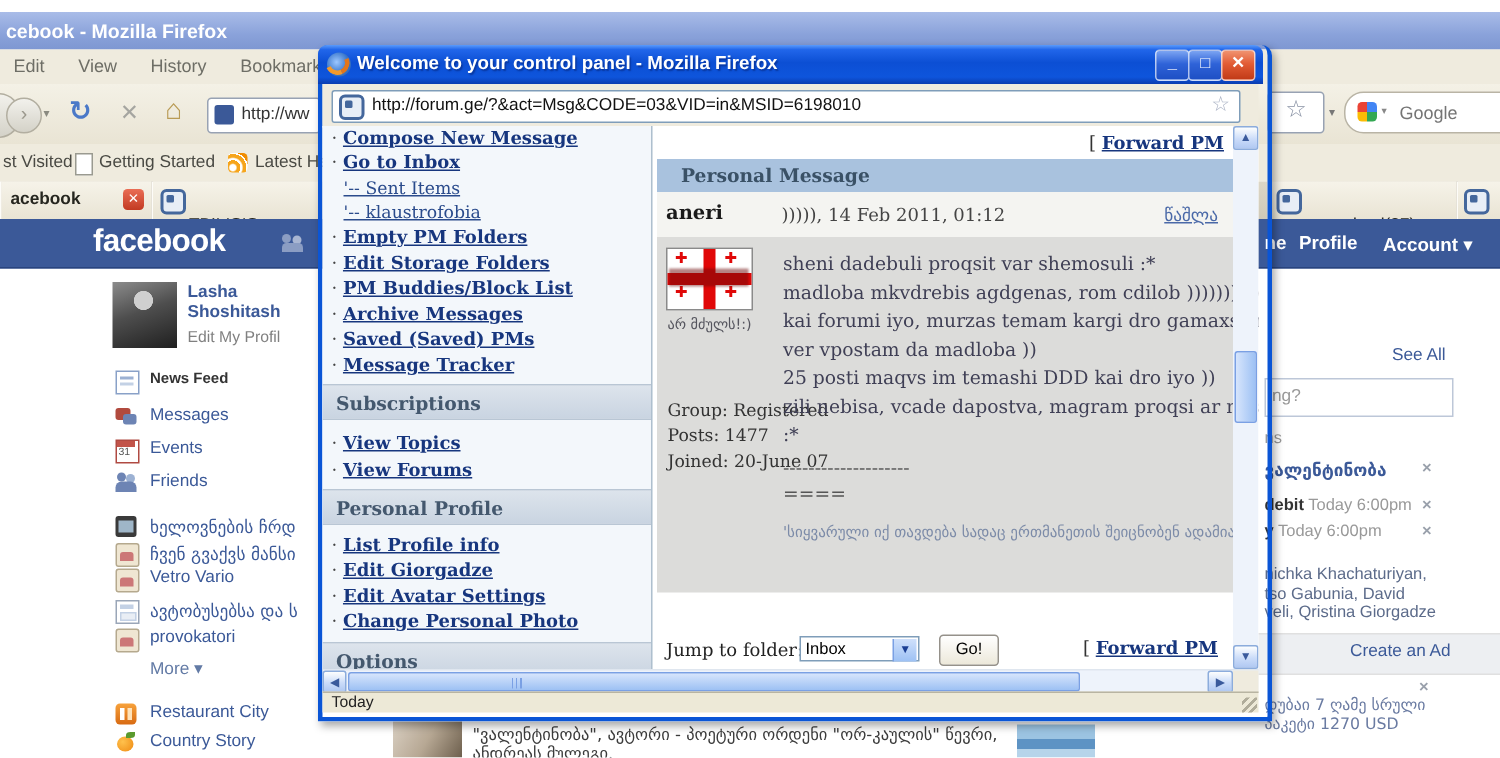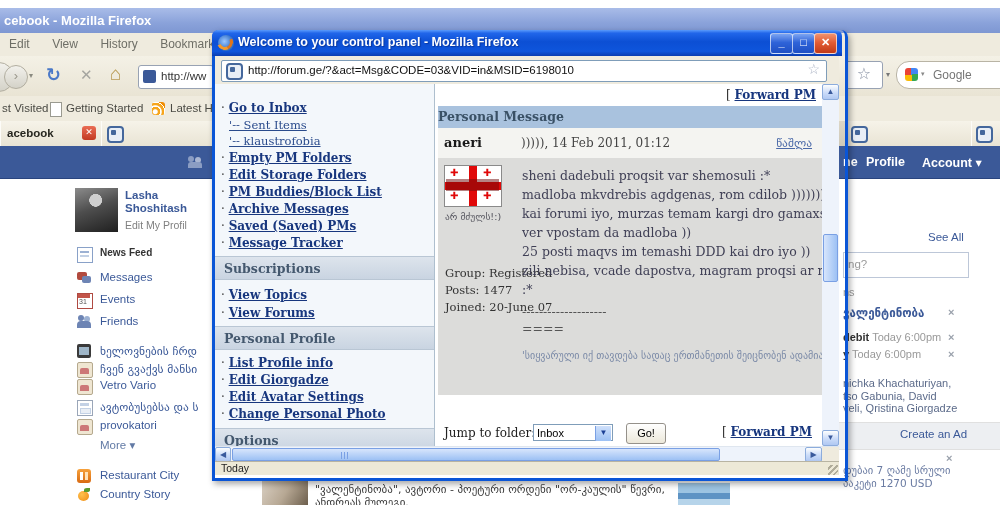--- a/index.html
+++ b/index.html
@@ -61,21 +61,21 @@
   .psidebar{position:absolute;left:0;top:0;width:219px;height:362px;background:#f3f7fb;border-right:1px solid #aebfce}
   .sblink{position:absolute;left:6px;font-family:"DejaVu Serif","DejaVu Sans",serif;font-size:12px;color:#444}
   .slk{color:#17367e;font-weight:bold;text-decoration:underline}
   .slk2{color:#2a4b8c;font-weight:normal;text-decoration:underline;font-size:11.5px}
   .sband{position:absolute;left:0;width:219px;height:24px;background:linear-gradient(180deg,#dde4ec,#c9d4e1);
     border-top:1px solid #b9c6d4;border-bottom:1px solid #b9c6d4;
     font-family:"DejaVu Serif","DejaVu Sans",serif;font-weight:bold;font-size:12.5px;color:#44586e;line-height:23px;padding-left:9px;box-sizing:border-box}
 
   
   .pmband{position:absolute;left:223px;top:22px;width:384px;height:22px;background:#a9c2de;
-    font-family:"DejaVu Serif","DejaVu Sans",serif;font-weight:bold;font-size:12.5px;color:#3a5166;line-height:22px;padding-left:0;box-sizing:border-box}
+    font-family:"DejaVu Serif","DejaVu Sans",serif;font-weight:bold;font-size:12.5px;color:#3a5166;line-height:22px;padding-left:16px;box-sizing:border-box}
   .senderrow{position:absolute;left:223px;top:44px;width:384px;height:30px;background:#f4f4f1;border-bottom:1px solid #e2e2df}
   .msgrow{position:absolute;left:223px;top:74px;width:384px;height:237px;background:#dcdcda}
   .msgline{position:absolute;left:84px;font-family:"DejaVu Serif","DejaVu Sans",serif;font-size:12.5px;color:#3f3f55;white-space:nowrap}
   .infoline{position:absolute;left:7px;font-family:"DejaVu Serif","DejaVu Sans",serif;font-size:11.5px;color:#333}
   .buddyrow{position:absolute;left:223px;top:311px;width:384px;height:26px;background:#fbfbf9;border-top:1px solid #cfcfcc}
   .jumprow{position:absolute;left:223px;top:337px;width:384px;height:25px;background:#fff}
   .navylink{color:#17367e;font-weight:bold;text-decoration:underline;font-family:"DejaVu Serif","DejaVu Sans",serif}
   .kalink{color:#4a69a8;text-decoration:underline;font-size:11.5px;font-family:"DejaVu Sans",sans-serif}
 
   
@@ -162,20 +162,21 @@
     <div class="abs fge" style="left:5px;top:5px"></div>
     <span class="abs tab-label" style="left:24px">murzakani(37) -&gt; T...</span>
   </div>
   <div class="tab" style="left:971px;width:29px">
     <div class="abs fge" style="left:4px;top:5px"></div>
     <span class="abs tab-label ka" style="left:21px">ჯგუფ</span>
   </div>
 </div>
 
 <div class="abs fb-header">
+  <span class="abs fb-logo" style="left:62px;top:3px">facebook</span>
   <div class="abs" style="left:188px;top:10px;width:16px;height:12px">
     <div class="abs" style="left:0;top:0;width:6px;height:6px;border-radius:50%;background:#8b9dc3"></div>
     <div class="abs" style="left:7px;top:1px;width:6px;height:6px;border-radius:50%;background:#a9b6d2"></div>
     <div class="abs" style="left:0;top:6px;width:14px;height:6px;border-radius:3px 3px 0 0;background:#8b9dc3"></div>
   </div>
   <span class="abs fb-navitem" style="left:843px;top:9px">ne</span>
   <span class="abs fb-navitem" style="left:866px;top:9px">Profile</span>
   <span class="abs fb-navitem" style="left:922px;top:9px">Account ▾</span>
 </div>
 
@@ -301,20 +302,21 @@
       <div class="abs fge" style="left:4px;top:2px"></div>
       <span class="abs" style="left:26px;top:3px;font-size:11.5px;color:#111;white-space:nowrap">http://forum.ge/?&amp;act=Msg&amp;CODE=03&amp;VID=in&amp;MSID=6198010</span>
       <span class="abs" style="right:6px;top:0;font-size:14px;color:#aab2c4">☆</span>
     </div>
   </div>
 
   <div class="abs pcontent">
 
     <div class="psidebar"></div>
 
+    <div class="sblink" style="top:1px"><span>· </span><a class="slk">Compose New Message</a></div>
     <div class="sblink" style="top:17px"><span>· </span><a class="slk">Go to Inbox</a></div>
     <div class="sblink" style="top:34px;left:14px"><a class="slk2">'-- Sent Items</a></div>
     <div class="sblink" style="top:50px;left:14px"><a class="slk2">'-- klaustrofobia</a></div>
     <div class="sblink" style="top:67px"><span>· </span><a class="slk">Empty PM Folders</a></div>
     <div class="sblink" style="top:84px"><span>· </span><a class="slk">Edit Storage Folders</a></div>
     <div class="sblink" style="top:101px"><span>· </span><a class="slk">PM Buddies/Block List</a></div>
     <div class="sblink" style="top:118px"><span>· </span><a class="slk">Archive Messages</a></div>
     <div class="sblink" style="top:135px"><span>· </span><a class="slk">Saved (Saved) PMs</a></div>
     <div class="sblink" style="top:152px"><span>· </span><a class="slk">Message Tracker</a></div>
     <div class="sband" style="top:172px">Subscriptions</div>

